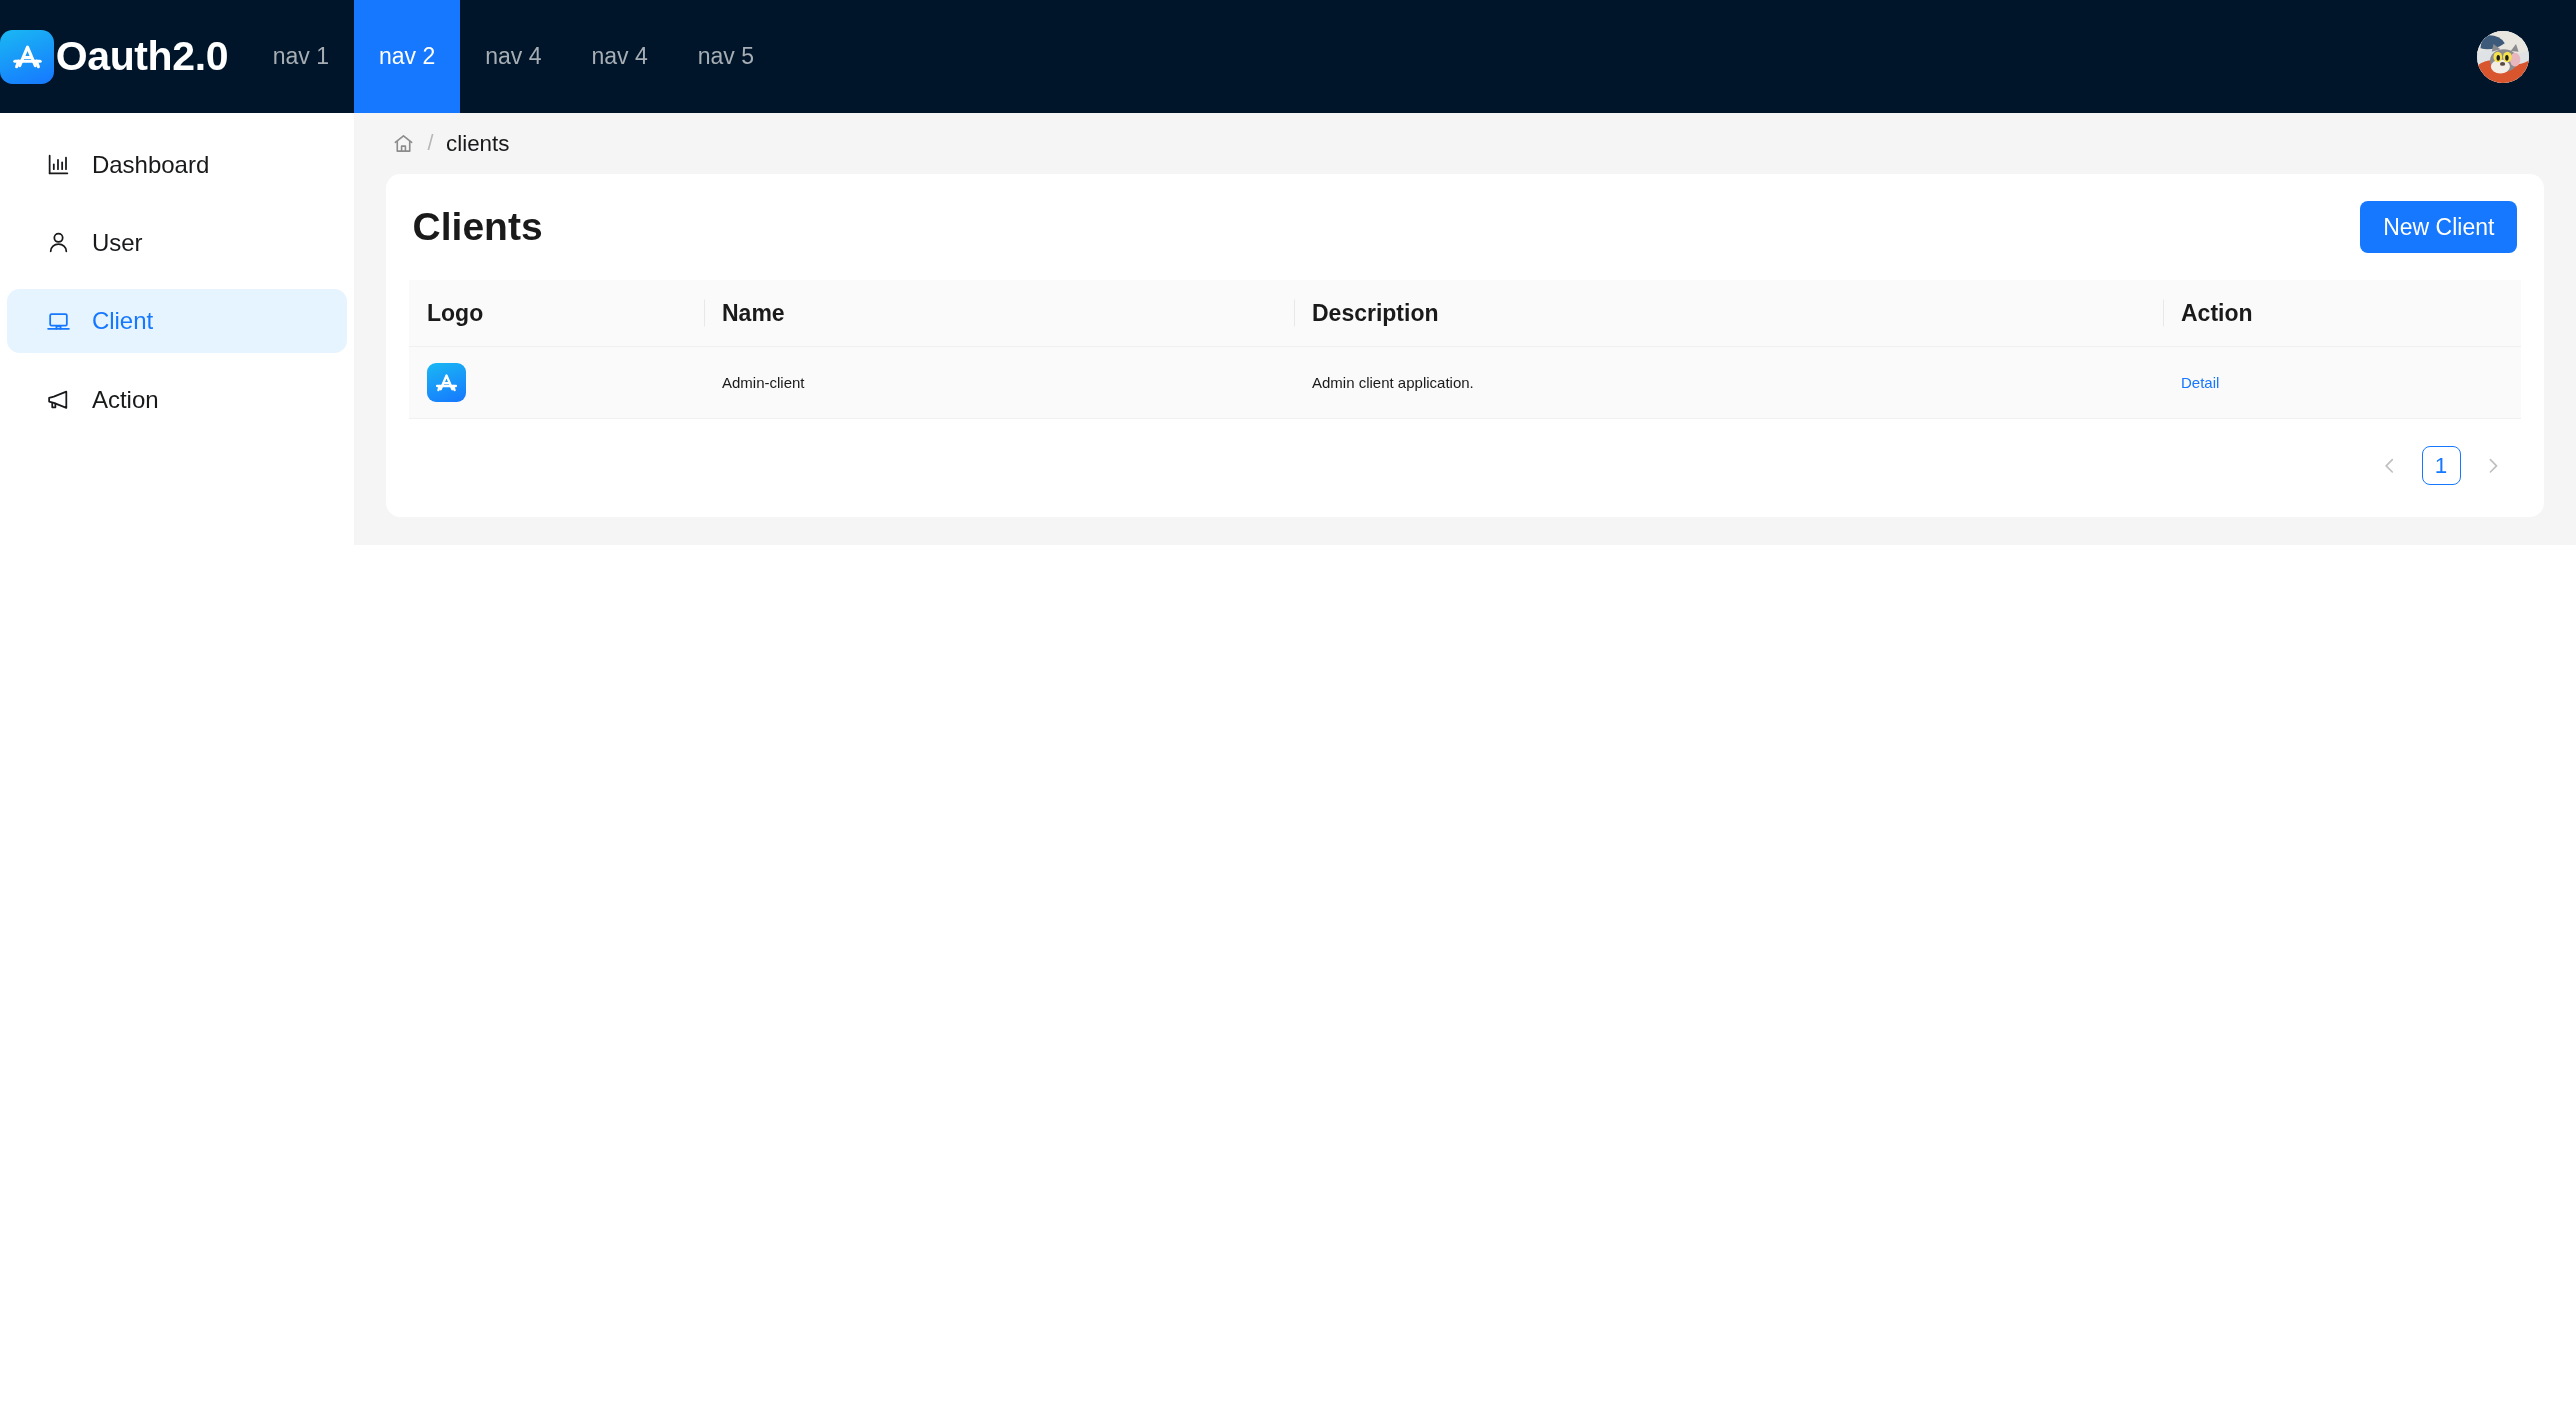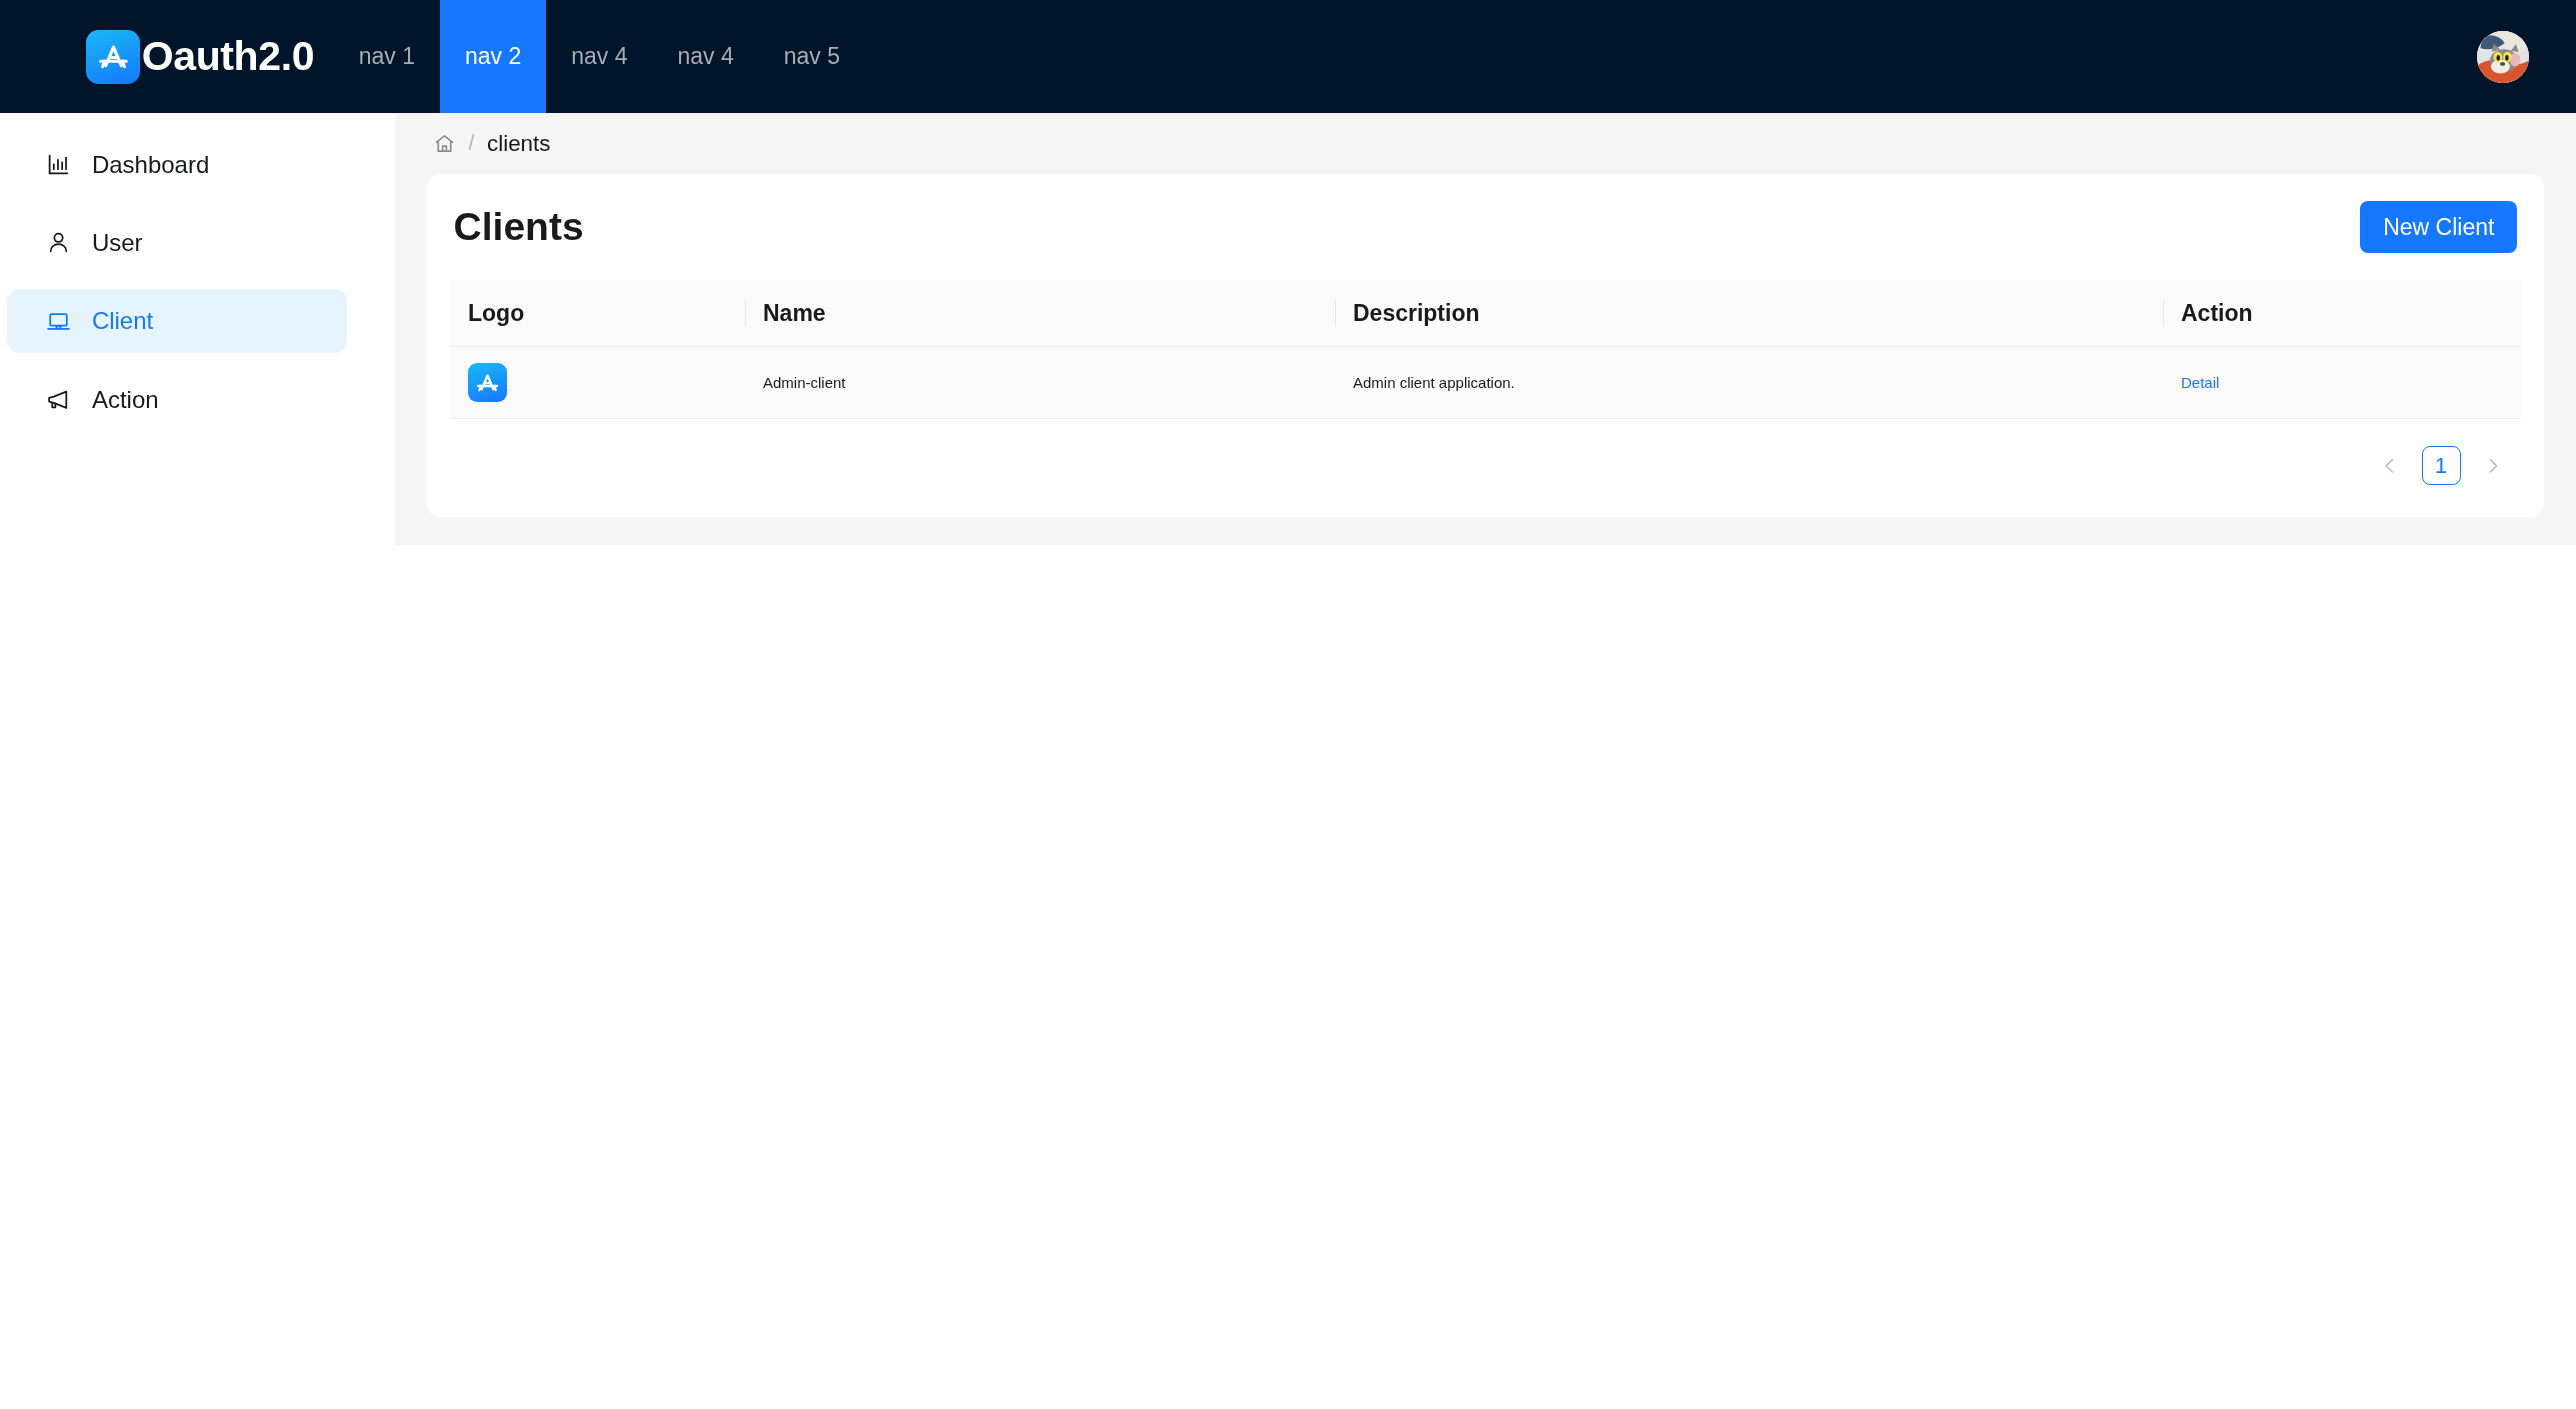--- a/index.html
+++ b/index.html
@@ -16,21 +16,20 @@
     height: 113px;
     background: #001529;
     display: flex;
     align-items: stretch;
     position: relative;
   }
   .brand {
     display: flex;
     align-items: center;
     gap: 0px;
-    padding-left: 86px;
     padding-right: 19.7px;
   }
   .brand-logo {
     width: 54px;
     height: 54px;
     border-radius: 12.5px;
     background: linear-gradient(160deg, #1ab8f3 0%, #1677ff 100%);
     display: flex;
     align-items: center;
     justify-content: center;
@@ -69,21 +68,21 @@
     border-radius: 50%;
     overflow: hidden;
     background: #cfd6dd;
     position: relative;
     cursor: pointer;
     flex: none;
   }
   .avatar svg { width: 100%; height: 100%; display: block; }
 
   
-  .shell { display: flex; align-items: stretch; height: 432px; gap: 41px; }
+  .shell { display: flex; align-items: stretch; height: 432px; }
 
   
   .sidebar {
     width: 354px;
     background: #ffffff;
     padding-top: 19.7px;
     flex: none;
   }
   .side-item {
     height: 64px;

